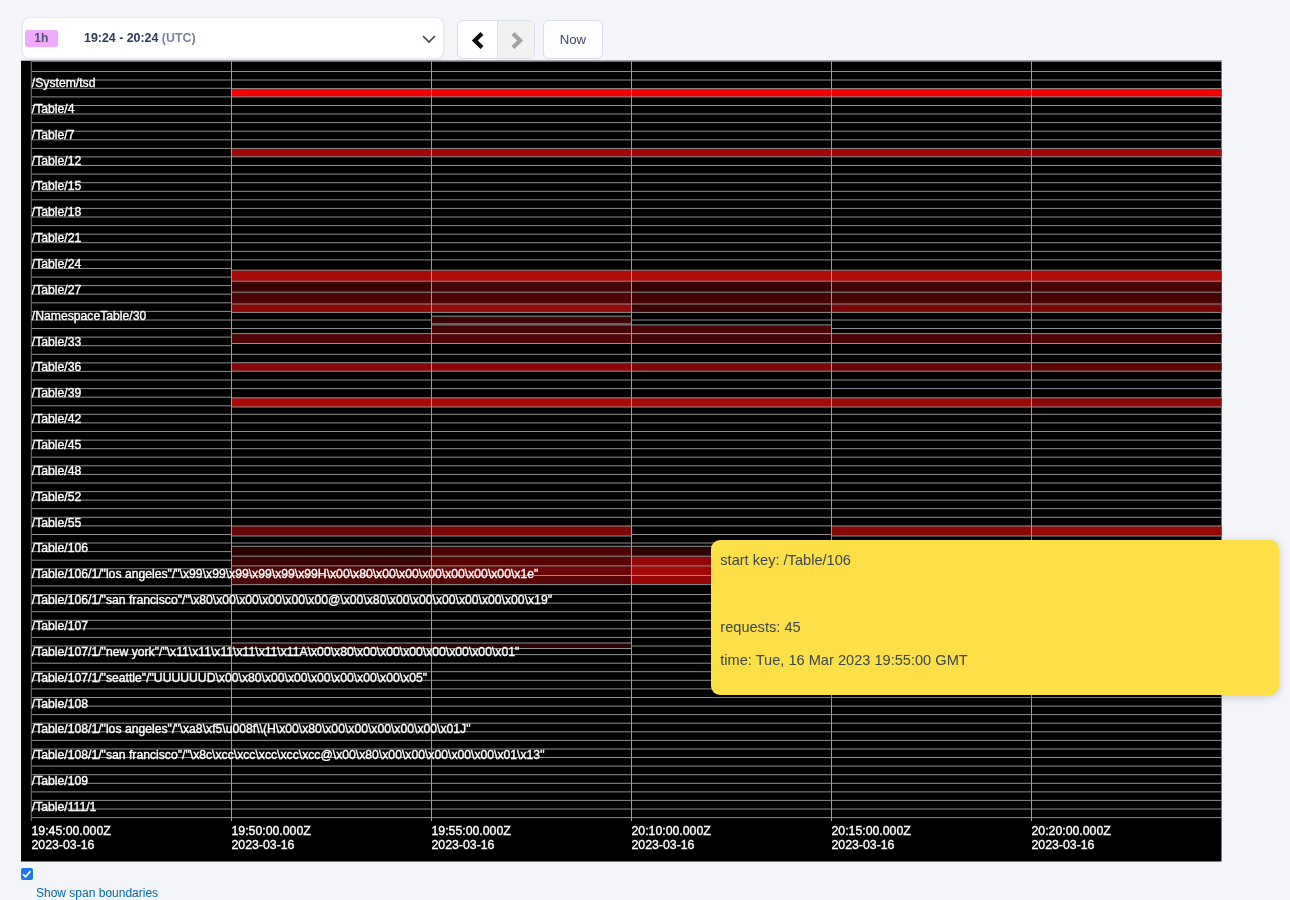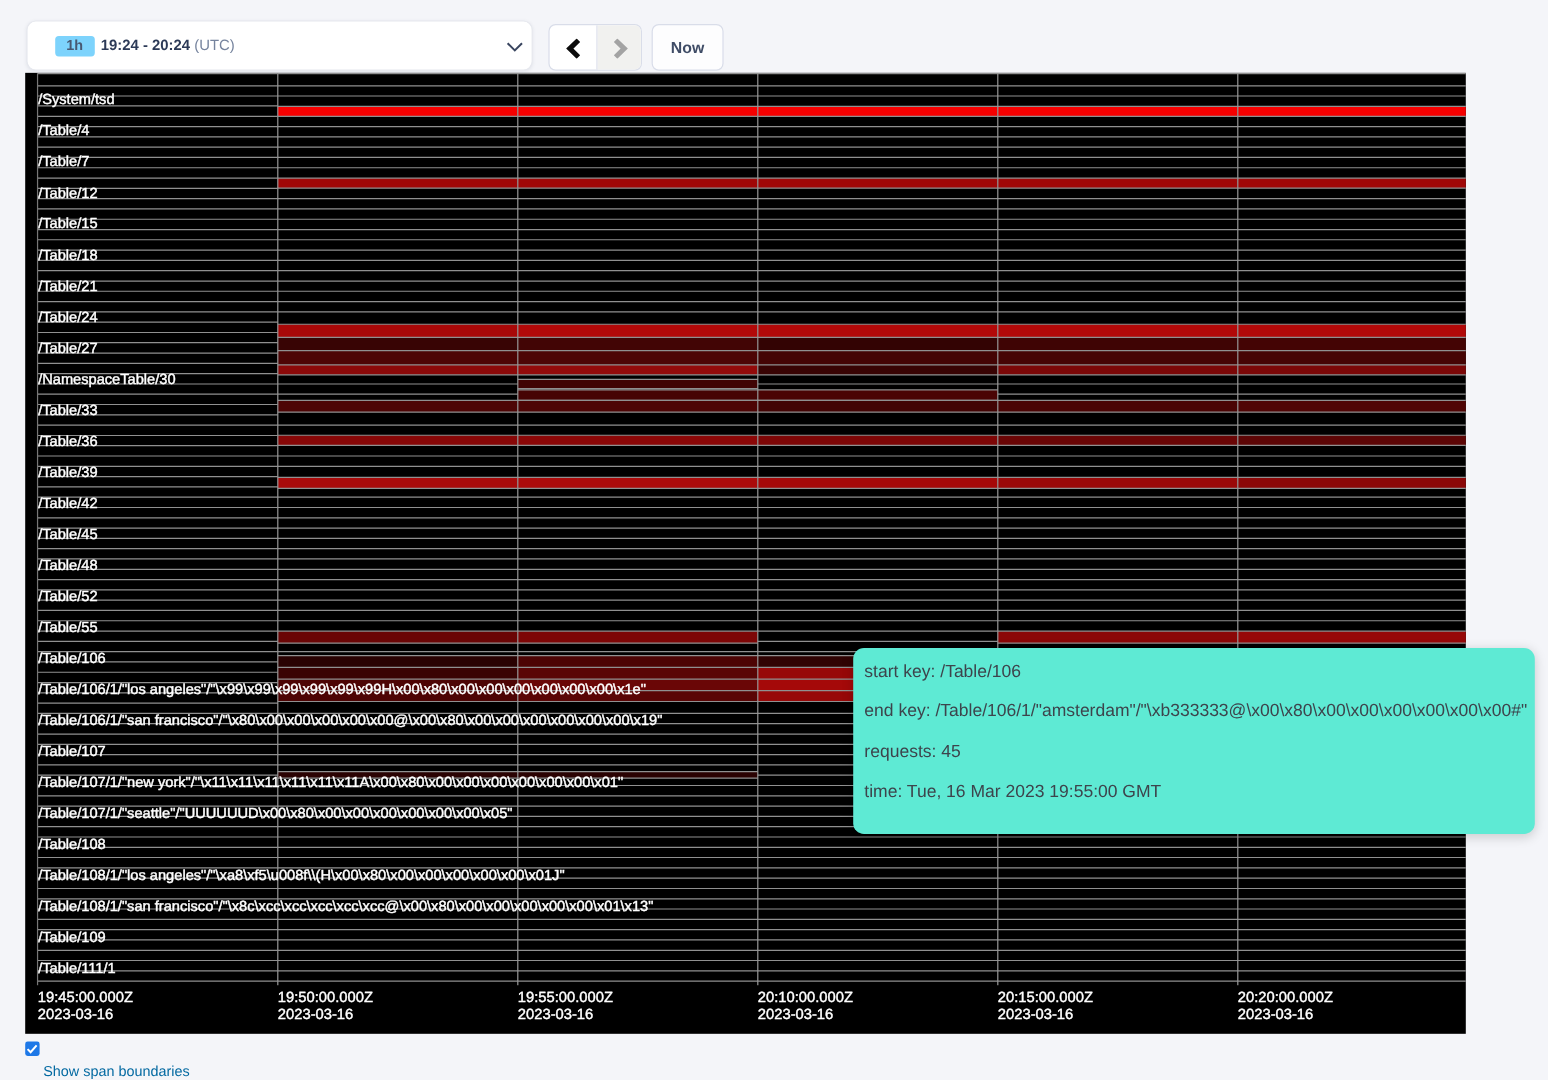--- a/index.html
+++ b/index.html
@@ -319,41 +319,40 @@
 <text x="631.5" y="835.1">20:10:00.000Z</text>
 <text x="631.5" y="849.1">2023-03-16</text>
 <text x="831.5" y="835.1">20:15:00.000Z</text>
 <text x="831.5" y="849.1">2023-03-16</text>
 <text x="1031.5" y="835.1">20:20:00.000Z</text>
 <text x="1031.5" y="849.1">2023-03-16</text>
 </g>
 </svg>
 
 <div class="abs" style="left:21.5px;top:17.3px;width:422px;height:41.4px;background:#fff;border:1px solid #e6e8ee;border-radius:8px;box-shadow:0 1px 3px rgba(40,50,80,.08)">
-  <div class="abs" style="left:23px;top:12.2px;width:33.5px;height:17px;background:#7dd3fc;border-radius:3px;text-align:center;font-size:12px;font-weight:bold;color:#475872;line-height:17px">1h</div>
-  <div class="abs" style="left:61.5px;top:12.5px;font-size:12.4px;font-weight:700;color:#2c3a57;white-space:nowrap">19:24 - 20:24 <span style="color:#76849e;font-weight:400">(UTC)</span></div>
+  <div class="abs" style="left:2px;top:12.2px;width:33.5px;height:17px;background:#f0abfc;border-radius:3px;text-align:center;font-size:12px;font-weight:bold;color:#475872;line-height:17px">1h</div>
+  <div class="abs" style="left:61.5px;top:12.5px;font-size:12.4px;font-weight:700;color:#2c3a57;white-space:nowrap">19:24 - 20:24 <span style="color:#76849e;font-weight:700">(UTC)</span></div>
   <svg class="abs" style="left:398px;top:16px" width="16" height="10" viewBox="0 0 16 10">
       <path d="M2 2 L8 8 L14 2" stroke="#3a4660" stroke-width="1.7" fill="none"></path>
     </svg>
 </div>
 <div class="abs" style="left:457px;top:19.8px;width:78px;height:39px;border:1px solid #d9dde9;border-radius:6px;background:#fff;overflow:hidden">
   <div class="abs" style="left:38.5px;top:0;width:1px;height:39px;background:#d9dde9"></div>
   <div class="abs" style="left:39.5px;top:0;width:38.5px;height:39px;background:#f1f1ef"></div>
   <svg class="abs" style="left:12.5px;top:11px" width="14" height="17" viewBox="0 0 14 17">
       <path d="M11 1.5 L3.8 8.5 L11 15.5" stroke="#0c0c0c" stroke-width="4.2" fill="none"></path>
     </svg>
   <svg class="abs" style="left:51.5px;top:11px" width="14" height="17" viewBox="0 0 14 17">
       <path d="M3 1.5 L10.2 8.5 L3 15.5" stroke="#a3a3a3" stroke-width="4.2" fill="none"></path>
     </svg>
 </div>
-<div class="abs" style="left:543.3px;top:19.8px;width:59.3px;height:39px;border:1px solid #d9dde9;border-radius:6px;background:#fdfdfe;text-align:center;line-height:37px;font-size:13.2px;font-weight:bold;color:#3f4c66">Now</div>
+<div class="abs" style="left:543.3px;top:19.8px;width:59.3px;height:39px;border:1px solid #d9dde9;border-radius:6px;background:#fdfdfe;text-align:center;line-height:37px;font-size:13.2px;font-weight:normal;color:#3f4c66">Now</div>
 
-<div class="abs" style="left:711.3px;top:539.8px;width:568px;height:155.5px;background:#5eead4;border-radius:9px;box-shadow:0 2px 10px rgba(0,0,0,.18);color:#3d444c;font-size:14.6px">
+<div class="abs" style="left:711.3px;top:539.8px;width:568px;height:155.5px;background:#fde047;border-radius:9px;box-shadow:0 2px 10px rgba(0,0,0,.18);color:#3d444c;font-size:14.6px">
   <div class="abs" style="left:9px;top:11.8px;white-space:nowrap">start key: /Table/106</div>
-  <div class="abs" style="left:9px;top:45.5px;white-space:nowrap">end key: /Table/106/1/"amsterdam"/"\xb333333@\x00\x80\x00\x00\x00\x00\x00\x00#"</div>
   <div class="abs" style="left:9px;top:79.1px;white-space:nowrap">requests: 45</div>
   <div class="abs" style="left:9px;top:112.7px;white-space:nowrap">time: Tue, 16 Mar 2023 19:55:00 GMT</div>
 </div>
 
 <div class="abs" style="left:21px;top:868.4px;width:11.5px;height:11.5px;background:#1e78e7;border-radius:2px"></div>
 <svg class="abs" style="left:22.2px;top:870px" width="9.5" height="8.5" viewBox="0 0 10 9">
     <path d="M1 4.5 L3.7 7.2 L9 1.2" stroke="#fff" stroke-width="1.8" fill="none"></path>
   </svg>
 <div class="abs" style="left:36px;top:886px;font-size:12px;color:#0369a1">Show span boundaries</div>
 

